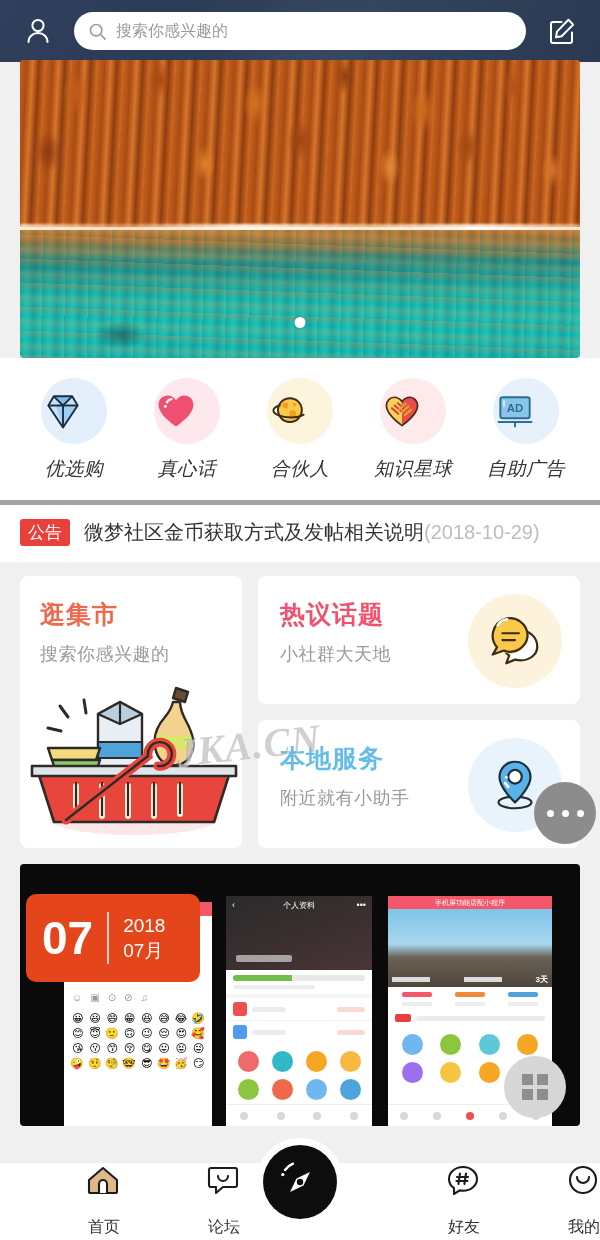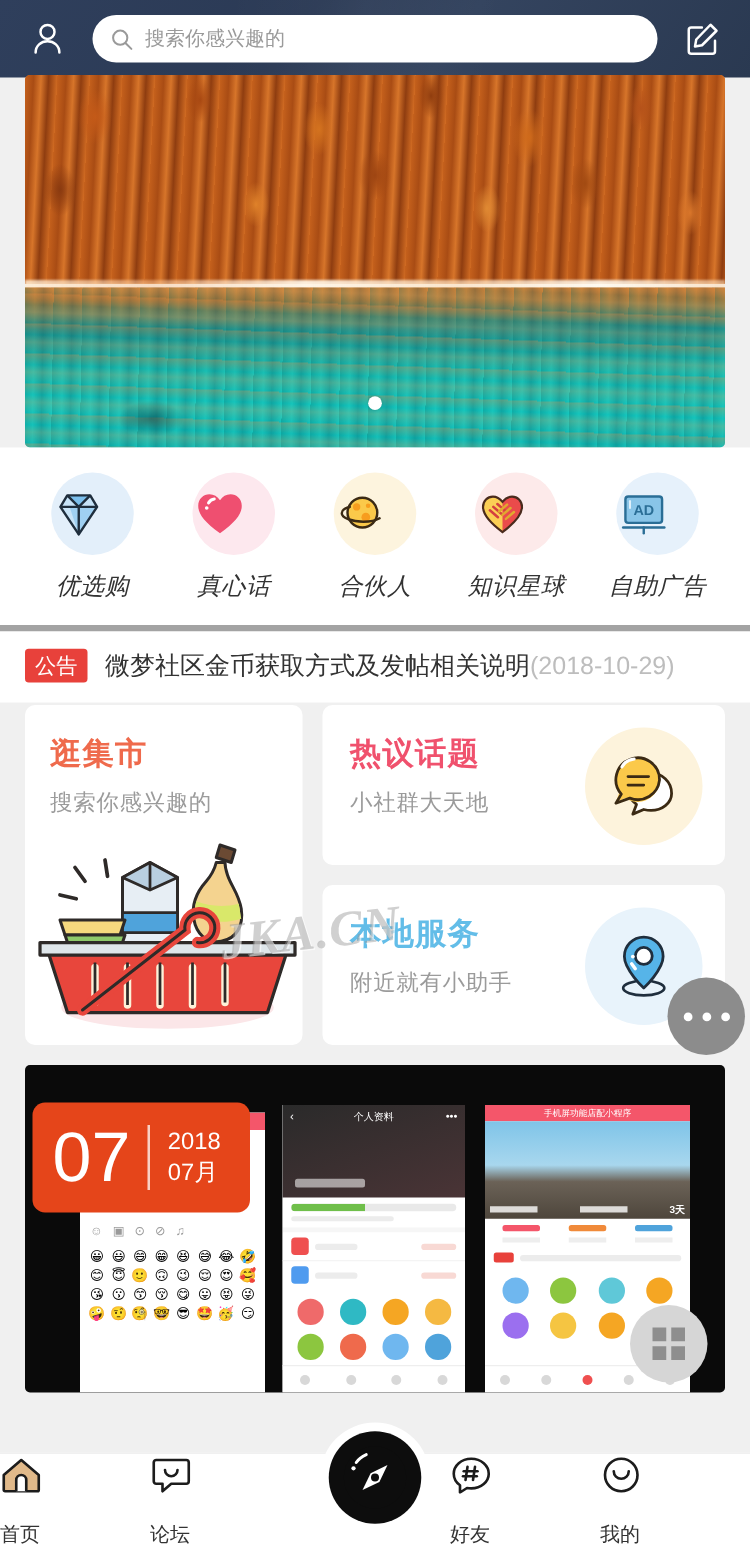--- a/index.html
+++ b/index.html
@@ -100,21 +100,21 @@
   .announce-tag {
     background: #e8413b; color: #fff; font-size: 17px;
     padding: 3px 8px; border-radius: 3px; flex: 0 0 auto; line-height: 1.25;
   }
   .announce-txt { font-size: 20px; color: #333; white-space: nowrap; overflow: hidden; }
   .announce-date { color: #bdbdbd; }
 
   
   .cards {
     display: flex; gap: 16px;
-    padding: 2px 20px 0 20px;
+    padding: 14px 20px 0 20px;
   }
   .card { background:#fff; border-radius: 8px; position: relative; overflow: hidden; }
   .card-left { width: 222px; height: 272px; padding: 22px 0 0 20px; flex:0 0 auto; }
   .card-right-col { flex:1 1 auto; display:flex; flex-direction:column; gap:16px; }
   .card-right { height: 128px; padding: 22px 0 0 22px; display:flex; align-items:flex-start; }
   .card-title { font-size: 25px; font-weight: bold; letter-spacing: 1px; }
   .card-sub { font-size: 18px; color: #9b9b9b; margin-top: 11px; letter-spacing: .5px; }
   .t-red { color: #ef6a4c; }
   .t-pink { color: #f0516d; }
   .t-blue { color: #63bde8; }
@@ -153,21 +153,21 @@
   .shot2 { left: 206px; top: 32px; width: 146px; height: 230px; }
   .shot3 { left: 368px; top: 32px; width: 164px; height: 230px; }
   .shot-bar { height: 14px; background: #f4566a; }
   .shot-hero { height: 74px; background: linear-gradient(160deg,#2a2a2a,#4a3436); }
   .date-badge {
     position: absolute; left: 6px; top: 30px; width: 174px; height: 88px;
     background: #e5451a; border-radius: 10px;
     display:flex; align-items:center; color:#fff; padding-left: 16px; gap: 14px;
     z-index: 4;
   }
-  .date-big { font-size: 56px; font-weight: normal; line-height: 1; }
+  .date-big { font-size: 46px; font-weight: bold; line-height: 1; }
   .date-div { width: 2px; height: 52px; background: rgba(255,255,255,.75); }
   .date-small { font-size: 19px; line-height: 1.35; }
   .emoji-grid { padding: 8px 6px; display:grid; grid-template-columns: repeat(8, 1fr); gap: 4px 2px; }
   .emoji-grid span { font-size: 11px; line-height: 1; text-align:center; }
   .emoji-tools { display:flex; gap: 8px; padding: 6px 8px 2px 8px; font-size: 10px; color:#9a9a9a; }
   .mini-icons { display:grid; grid-template-columns: repeat(4,1fr); gap: 7px 2px; padding: 8px 6px; }
   .mini-icons i { width: 21px; height: 21px; border-radius: 50%; margin: 0 auto; display:block; }
   .mini-row { display:flex; align-items:center; gap:5px; padding: 4px 7px; }
   .mini-row b { width: 14px; height: 14px; border-radius: 3px; display:block; }
   .mini-row u { flex:1; height: 5px; background:#ececec; border-radius:3px; text-decoration:none; display:block; }
@@ -182,21 +182,21 @@
   }
   .fab-grid .g { display:grid; grid-template-columns: 1fr 1fr; gap: 4px; }
   .fab-grid .g i { width: 11px; height: 11px; background:#8e8e8e; display:block; }
 
   
   .bottom-nav {
     position: absolute; left: 0; bottom: 0; width: 600px; height: 78px;
     background: #fff; display: flex; align-items: center;
     border-top: 1px solid #ececec;
   }
-  .nav-item { flex: 1 1 0; display:flex; flex-direction:column; align-items:flex-start; gap: 18px; }
+  .nav-item { flex: 1 1 0; display:flex; flex-direction:column; align-items:flex-end; gap: 18px; }
   .nav-label { font-size: 16px; color: #333; }
   .nav-center { flex: 1 1 0; position: relative; height: 78px; }
   .nav-center-btn {
     position: absolute; left: 50%; top: -18px; transform: translateX(-50%);
     width: 74px; height: 74px; border-radius: 50%;
     background: #0d0d0d;
     display:flex; align-items:center; justify-content:center;
     box-shadow: 0 0 0 7px #fff;
   }
 </style>

